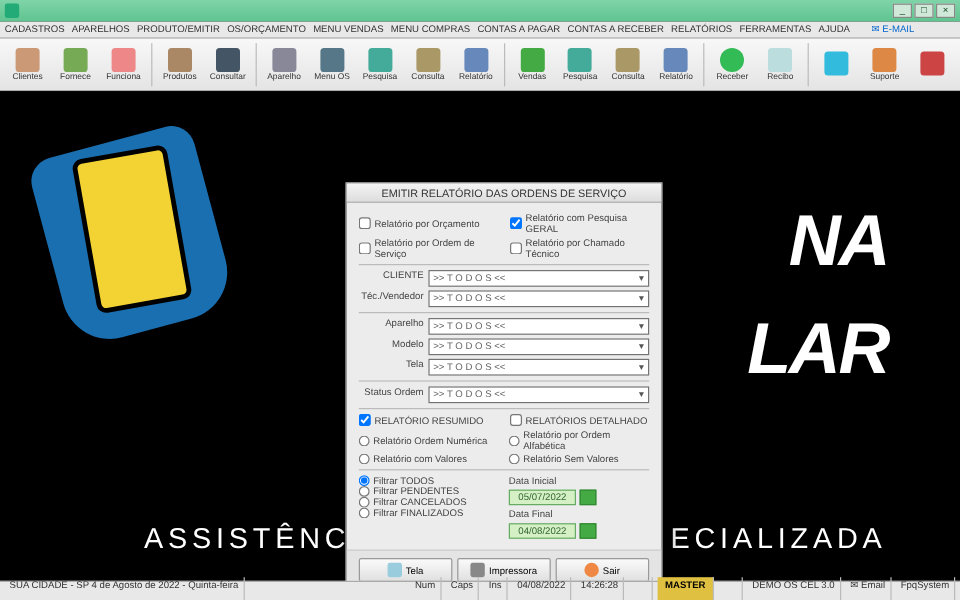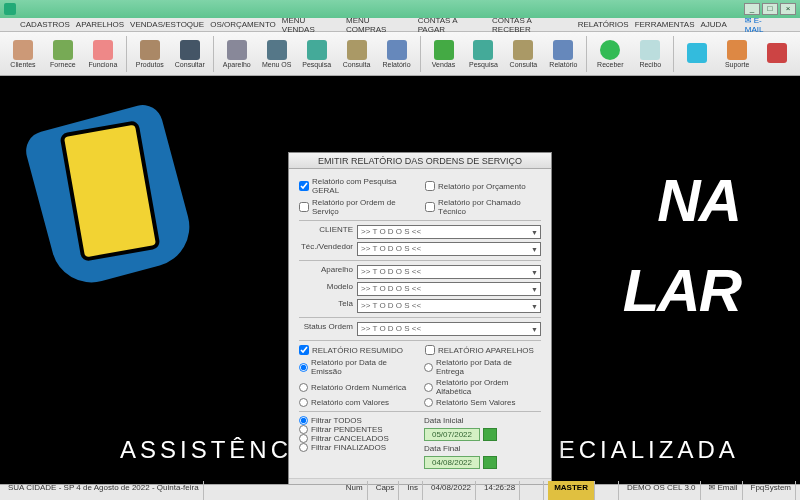--- a/index.html
+++ b/index.html
@@ -5,21 +5,21 @@
 * { margin: 0; padding: 0; box-sizing: border-box; font-family: Tahoma, sans-serif; }
 body { width: 800px; height: 500px; overflow: hidden; background: #000; position: relative; }
 
 
 .titlebar { height: 18px; background: linear-gradient(#7fd4a8,#5fc490); display: flex; align-items: center; padding: 0 4px; font-size: 9px; color: #114422; }
 .titlebar-icon { width: 12px; height: 12px; background: #2a7; border-radius: 2px; margin-right: 4px; }
 .titlebar-controls { margin-left: auto; display: flex; gap: 2px; }
 .titlebar-controls span { width: 16px; height: 12px; background: #d0e8d8; border: 1px solid #888; font-size: 8px; text-align: center; line-height: 10px; }
 
 
-.menubar { height: 14px; background: #e8e8e8; display: flex; align-items: center; padding: 0 20px; font-size: 8px; color: #333; gap: 6px; border-bottom: 1px solid #bbb; }
+.menubar { height: 14px; background: #e8e8e8; display: flex; align-items: center; padding: 0 4px; font-size: 8px; color: #333; gap: 6px; border-bottom: 1px solid #bbb; }
 .menubar span { cursor: pointer; }
 .menubar .email { margin-left: 12px; color: #0066cc; }
 
 
 .toolbar { height: 44px; background: linear-gradient(#f8f8f8,#e4e4e4); display: flex; align-items: center; padding: 0 4px; gap: 2px; border-bottom: 1px solid #aaa; }
 .tb-btn { width: 38px; height: 40px; display: flex; flex-direction: column; align-items: center; justify-content: center; border: 1px solid transparent; border-radius: 2px; cursor: pointer; }
 .tb-icon { width: 20px; height: 20px; border-radius: 3px; margin-bottom: 1px; }
 .tb-label { font-size: 7px; color: #333; }
 .tb-sep { width: 1px; height: 36px; background: #bbb; margin: 0 2px; }
 
@@ -72,21 +72,21 @@
   <div class="titlebar-controls">
     <span>_</span>
     <span>□</span>
     <span>×</span>
   </div>
 </div>
 
 <div class="menubar">
   <span>CADASTROS</span>
   <span>APARELHOS</span>
-  <span>VENDAS/ESTOQUE</span>
+  <span>PRODUTO/EMITIR</span>
   <span>OS/ORÇAMENTO</span>
   <span>MENU VENDAS</span>
   <span>MENU COMPRAS</span>
   <span>CONTAS A PAGAR</span>
   <span>CONTAS A RECEBER</span>
   <span>RELATÓRIOS</span>
   <span>FERRAMENTAS</span>
   <span>AJUDA</span>
   <span class="email">✉ <span>E-MAIL</span></span>
 </div>
@@ -186,27 +186,27 @@
   <div class="logo-text-big" style="top:180px">LAR</div>
   <div class="logo-text-sub">
     <span>ASSISTÊNC</span>&nbsp;&nbsp;&nbsp;&nbsp;&nbsp;&nbsp;&nbsp;&nbsp;&nbsp;&nbsp;&nbsp;&nbsp;&nbsp;&nbsp;&nbsp;&nbsp;&nbsp;&nbsp;&nbsp;&nbsp;&nbsp;&nbsp;&nbsp;&nbsp;&nbsp;<span>ECIALIZADA</span>
   </div>
 
   <div class="dialog">
     <div class="dialog-title">EMITIR RELATÓRIO DAS ORDENS DE SERVIÇO</div>
     <div class="dialog-body">
       <div class="chk-row">
         <label class="chk">
+            <input type="checkbox" style="">
+            <span>Relatório por Orçamento</span>
+          </label>
+        <label class="chk">
             <input type="checkbox" checked="" style="">
             <span>Relatório com Pesquisa GERAL</span>
           </label>
-        <label class="chk">
-            <input type="checkbox" style="">
-            <span>Relatório por Orçamento</span>
-          </label>
       </div>
       <div class="chk-row">
         <label class="chk">
             <input type="checkbox" style="">
             <span>Relatório por Ordem de Serviço</span>
           </label>
         <label class="chk">
             <input type="checkbox" style="">
             <span>Relatório por Chamado Técnico</span>
           </label>
@@ -239,31 +239,21 @@
           <div class="combo">&gt;&gt; T O D O S &lt;&lt;</div>
         </div>
       <div class="hr"></div>
       <div class="chk-row">
         <label class="chk">
             <input type="checkbox" checked="" style="">
             <span>RELATÓRIO RESUMIDO</span>
           </label>
         <label class="chk">
             <input type="checkbox" style="">
-            <span>RELATÓRIO APARELHOS</span>
-          </label>
-      </div>
-      <div class="radio-row">
-        <label class="radio">
-            <input type="radio" name="r1" checked="" style="">
-            <span>Relatório por Data de Emissão</span>
-          </label>
-        <label class="radio">
-            <input type="radio" name="r1" style="">
-            <span>Relatório por Data de Entrega</span>
+            <span>RELATÓRIOS DETALHADO</span>
           </label>
       </div>
       <div class="radio-row">
         <label class="radio">
             <input type="radio" name="r1" style="">
             <span>Relatório Ordem Numérica</span>
           </label>
         <label class="radio">
             <input type="radio" name="r1" style="">
             <span>Relatório por Ordem Alfabética</span>

